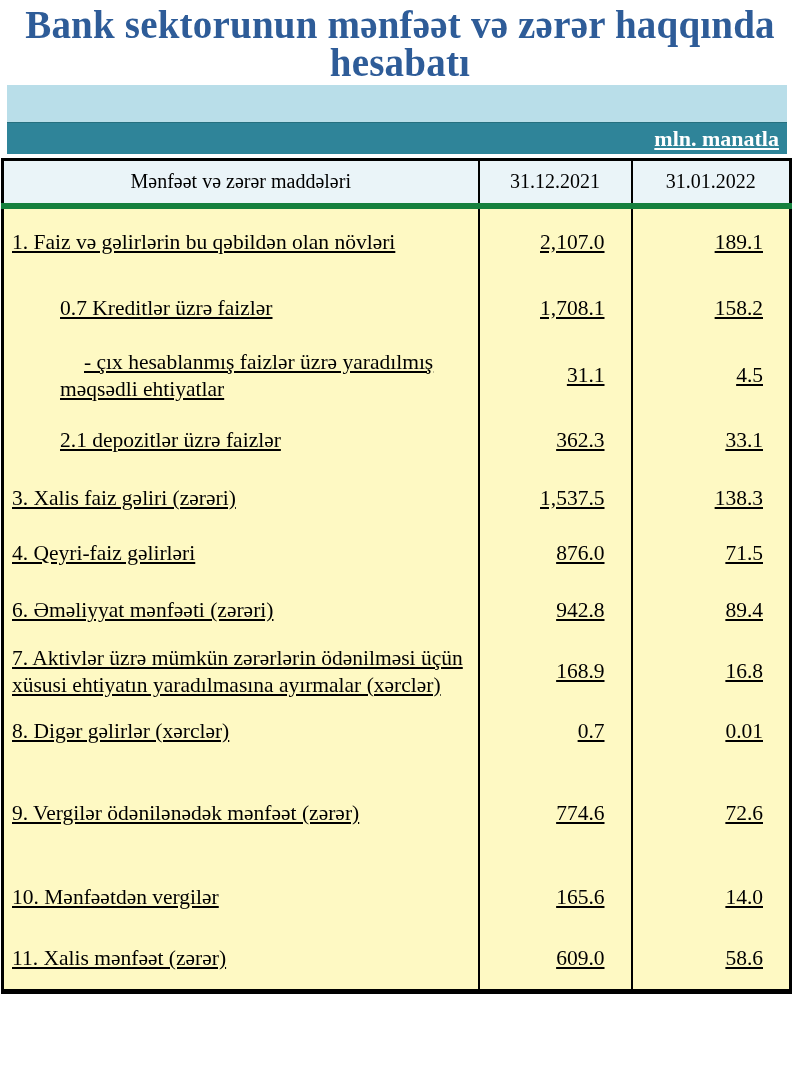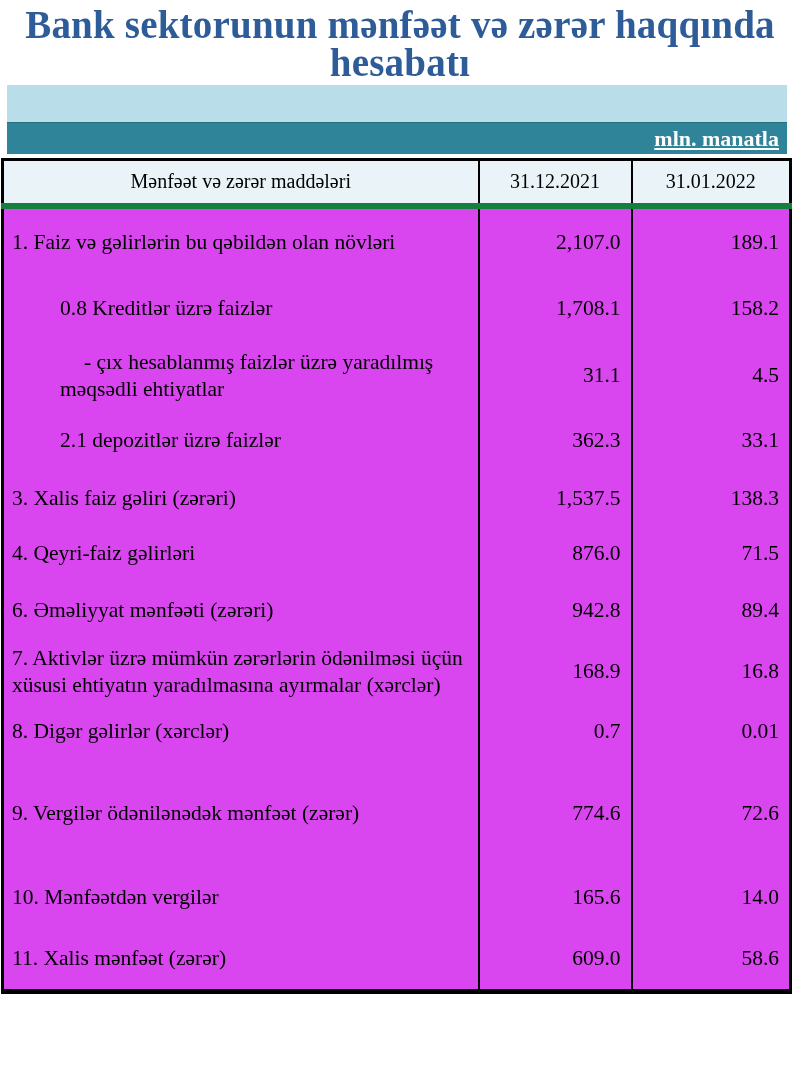--- a/index.html
+++ b/index.html
@@ -67,24 +67,25 @@
     height: 46px;
     border-bottom: 6px solid #15803d;
     vertical-align: middle;
   }
   th + th, td + td { border-left: 2px solid #000; }
 
   tbody td {
     vertical-align: middle;
     font-size: 21.5px;
     line-height: 27px;
-    background: #d946ef;
+    background: #fef9c3;
+    text-decoration: underline;
   }
   td.label { text-align: left; padding: 4px 6px 4px 8px; }
-  td.num   { text-align: right; padding: 4px 10px 4px 4px; white-space: nowrap; }
+  td.num   { text-align: right; padding: 4px 26px 4px 4px; white-space: nowrap; }
 
   td.label.indent { padding-left: 56px; }
   td.label.hang   { text-indent: 24px; }
 
   tbody tr:nth-child(1)  { height: 70px; }
   tbody tr:nth-child(2)  { height: 65px; }
   tbody tr:nth-child(3)  { height: 70px; }
   tbody tr:nth-child(4)  { height: 60px; }
   tbody tr:nth-child(5)  { height: 55px; }
   tbody tr:nth-child(6)  { height: 55px; }
@@ -123,21 +124,21 @@
         <th>31.01.2022</th>
       </tr>
     </thead>
     <tbody>
       <tr>
         <td class="label">1. Faiz və gəlirlərin bu qəbildən olan növləri</td>
         <td class="num">2,107.0</td>
         <td class="num">189.1</td>
       </tr>
       <tr>
-        <td class="label indent">0.8 Kreditlər üzrə faizlər</td>
+        <td class="label indent">0.7 Kreditlər üzrə faizlər</td>
         <td class="num">1,708.1</td>
         <td class="num">158.2</td>
       </tr>
       <tr>
         <td class="label indent hang">-  çıx hesablanmış faizlər üzrə yaradılmış məqsədli ehtiyatlar</td>
         <td class="num">31.1</td>
         <td class="num">4.5</td>
       </tr>
       <tr>
         <td class="label indent">2.1 depozitlər üzrə faizlər</td>

